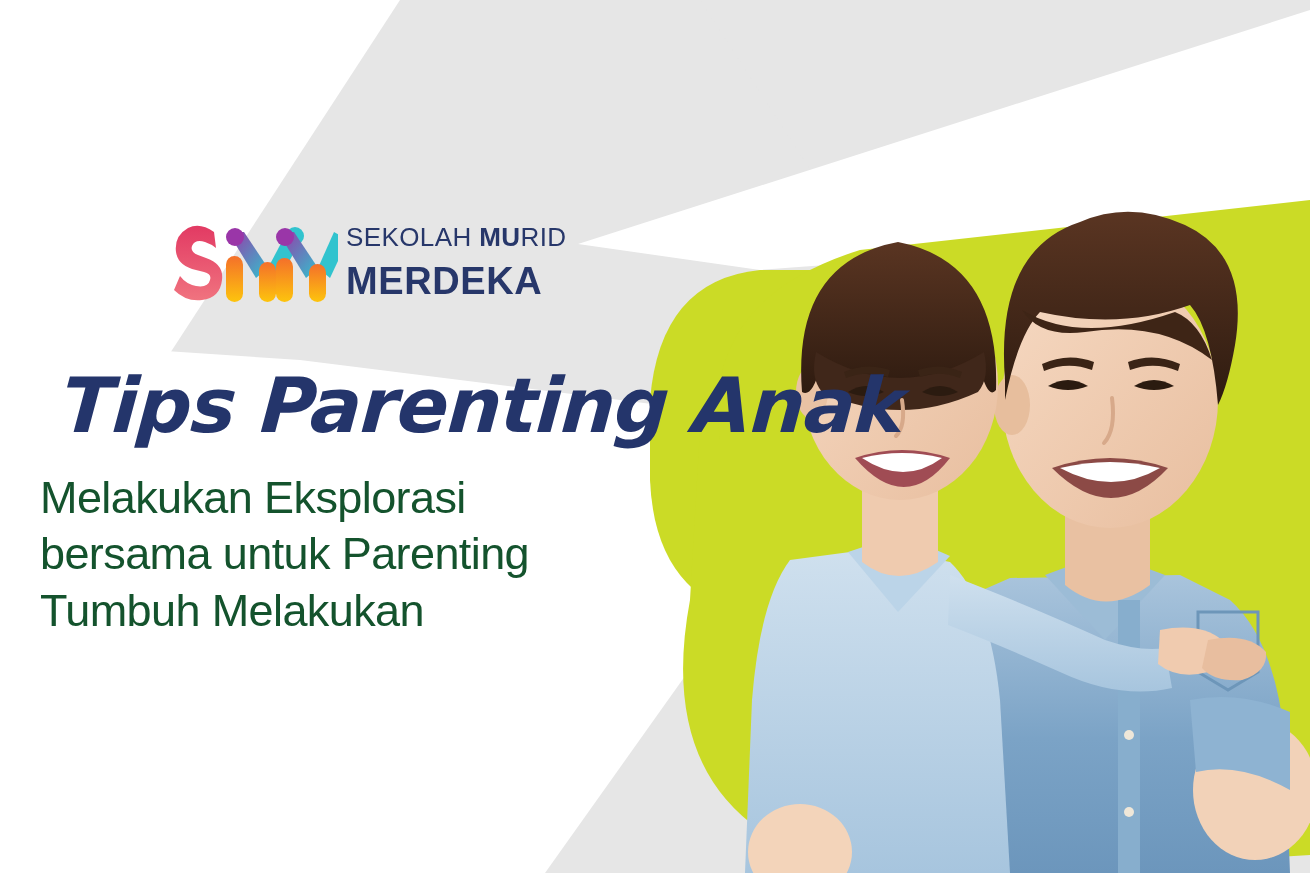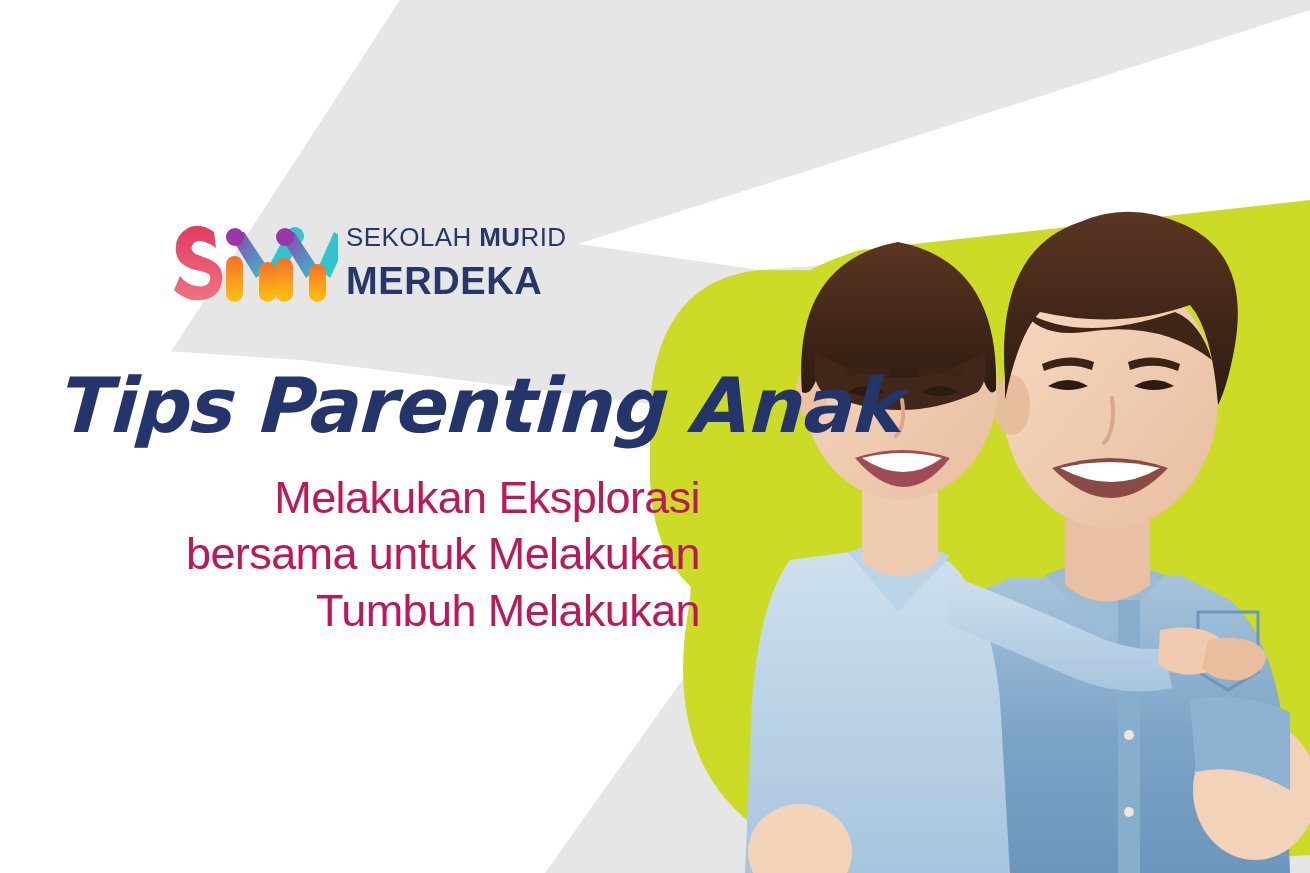--- a/index.html
+++ b/index.html
@@ -55,22 +55,22 @@
     letter-spacing:-1px;
     white-space:nowrap;
     transform:skewX(-4deg);
   }
 
   
   #subtitle{
     position:absolute;
     left:40px; top:470px;
     width:660px;
-    text-align:right;
-    color:#be185d;
+    text-align:left;
+    color:#14532d;
     font-family:"Liberation Sans", sans-serif;
     font-weight:400;
     font-size:45px;
     line-height:1.25;
     letter-spacing:-0.6px;
   }
   #subtitle div{white-space:nowrap;}
 </style>
 </head>
 <body>
@@ -321,17 +321,17 @@
     <div id="logo-wordmark">
       <div id="logo-line1"><span>SEKOLAH </span><b>MU</b><span>RID</span></div>
       <div id="logo-line2">MERDEKA</div>
     </div>
   </div>
 
   <div id="headline">Tips Parenting Anak</div>
 
   <div id="subtitle">
     <div>Melakukan Eksplorasi</div>
-    <div>bersama untuk Melakukan</div>
+    <div>bersama untuk Parenting</div>
     <div>Tumbuh Melakukan</div>
   </div>
 
 </div>
 
 </body></html>

